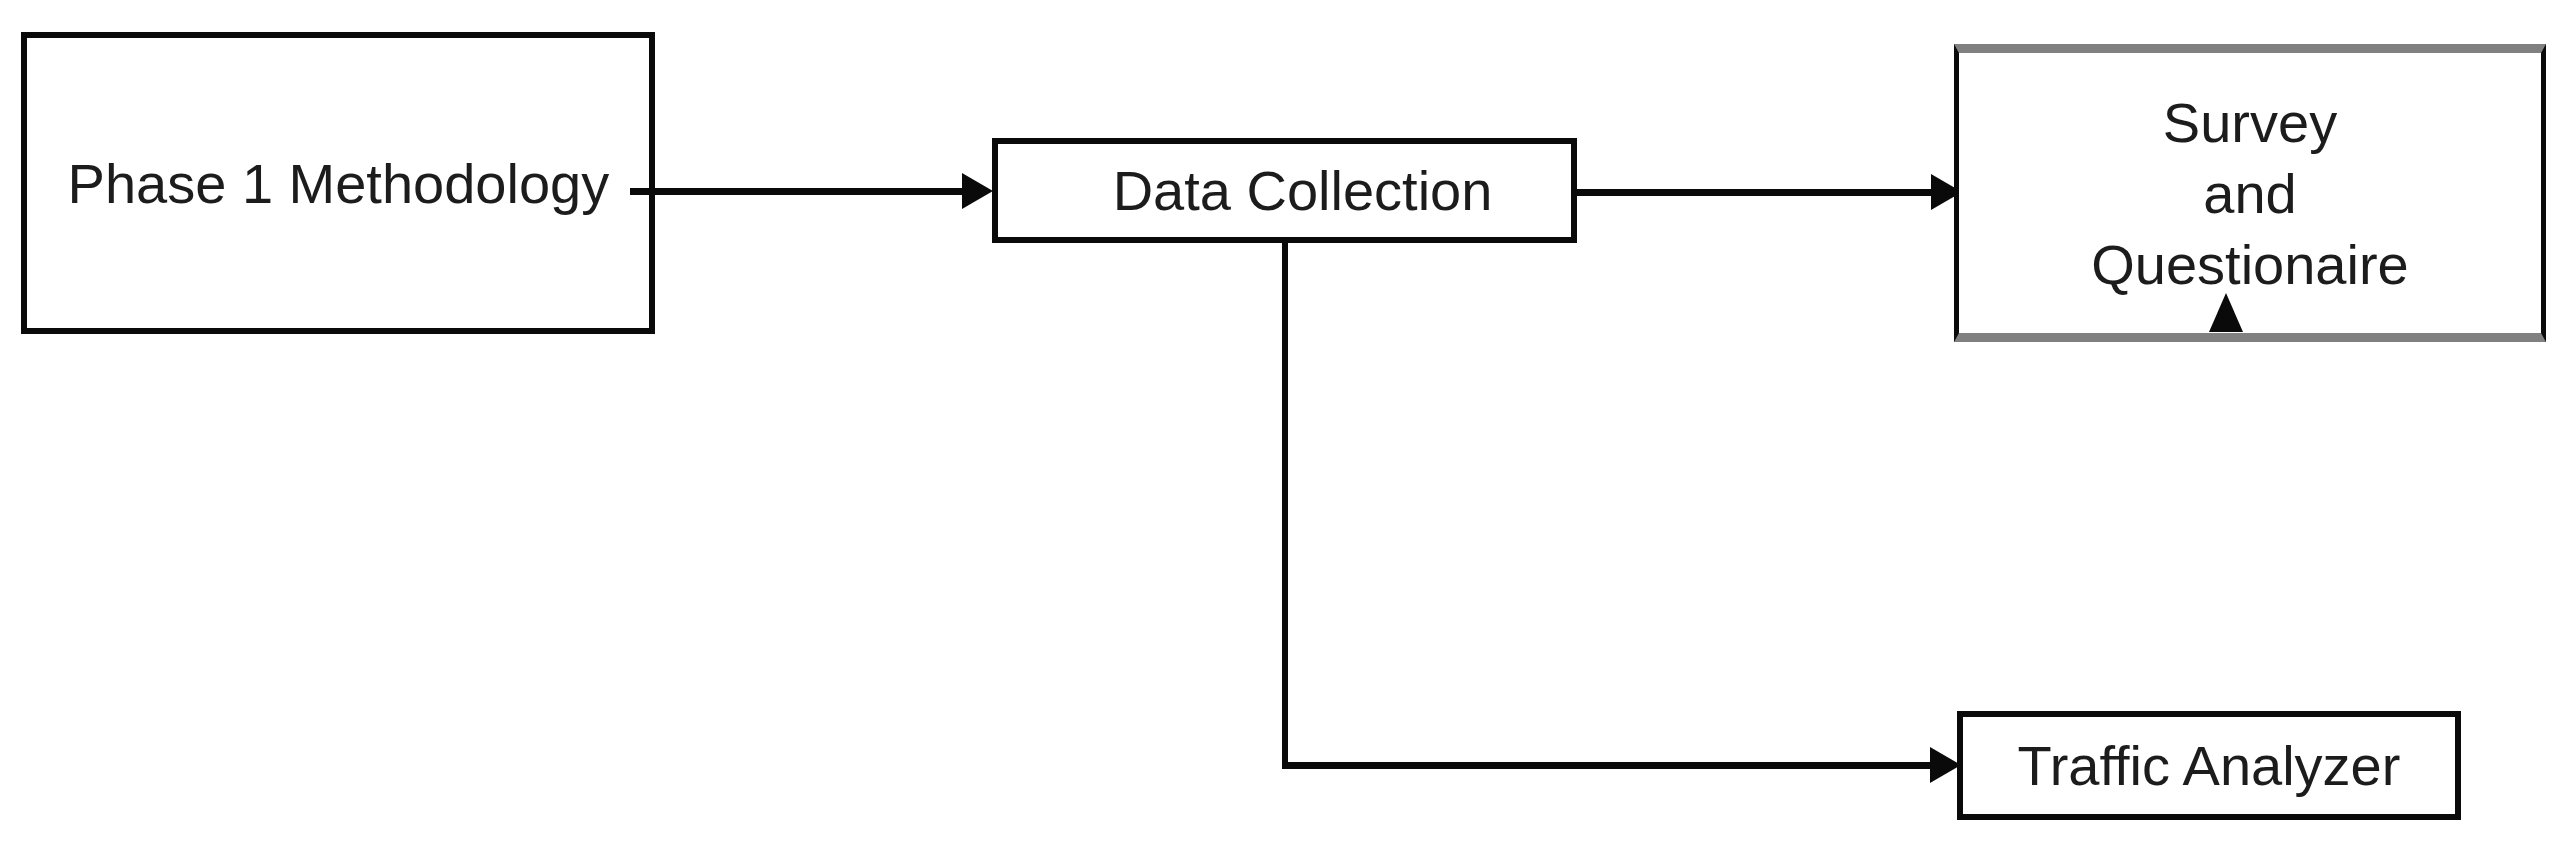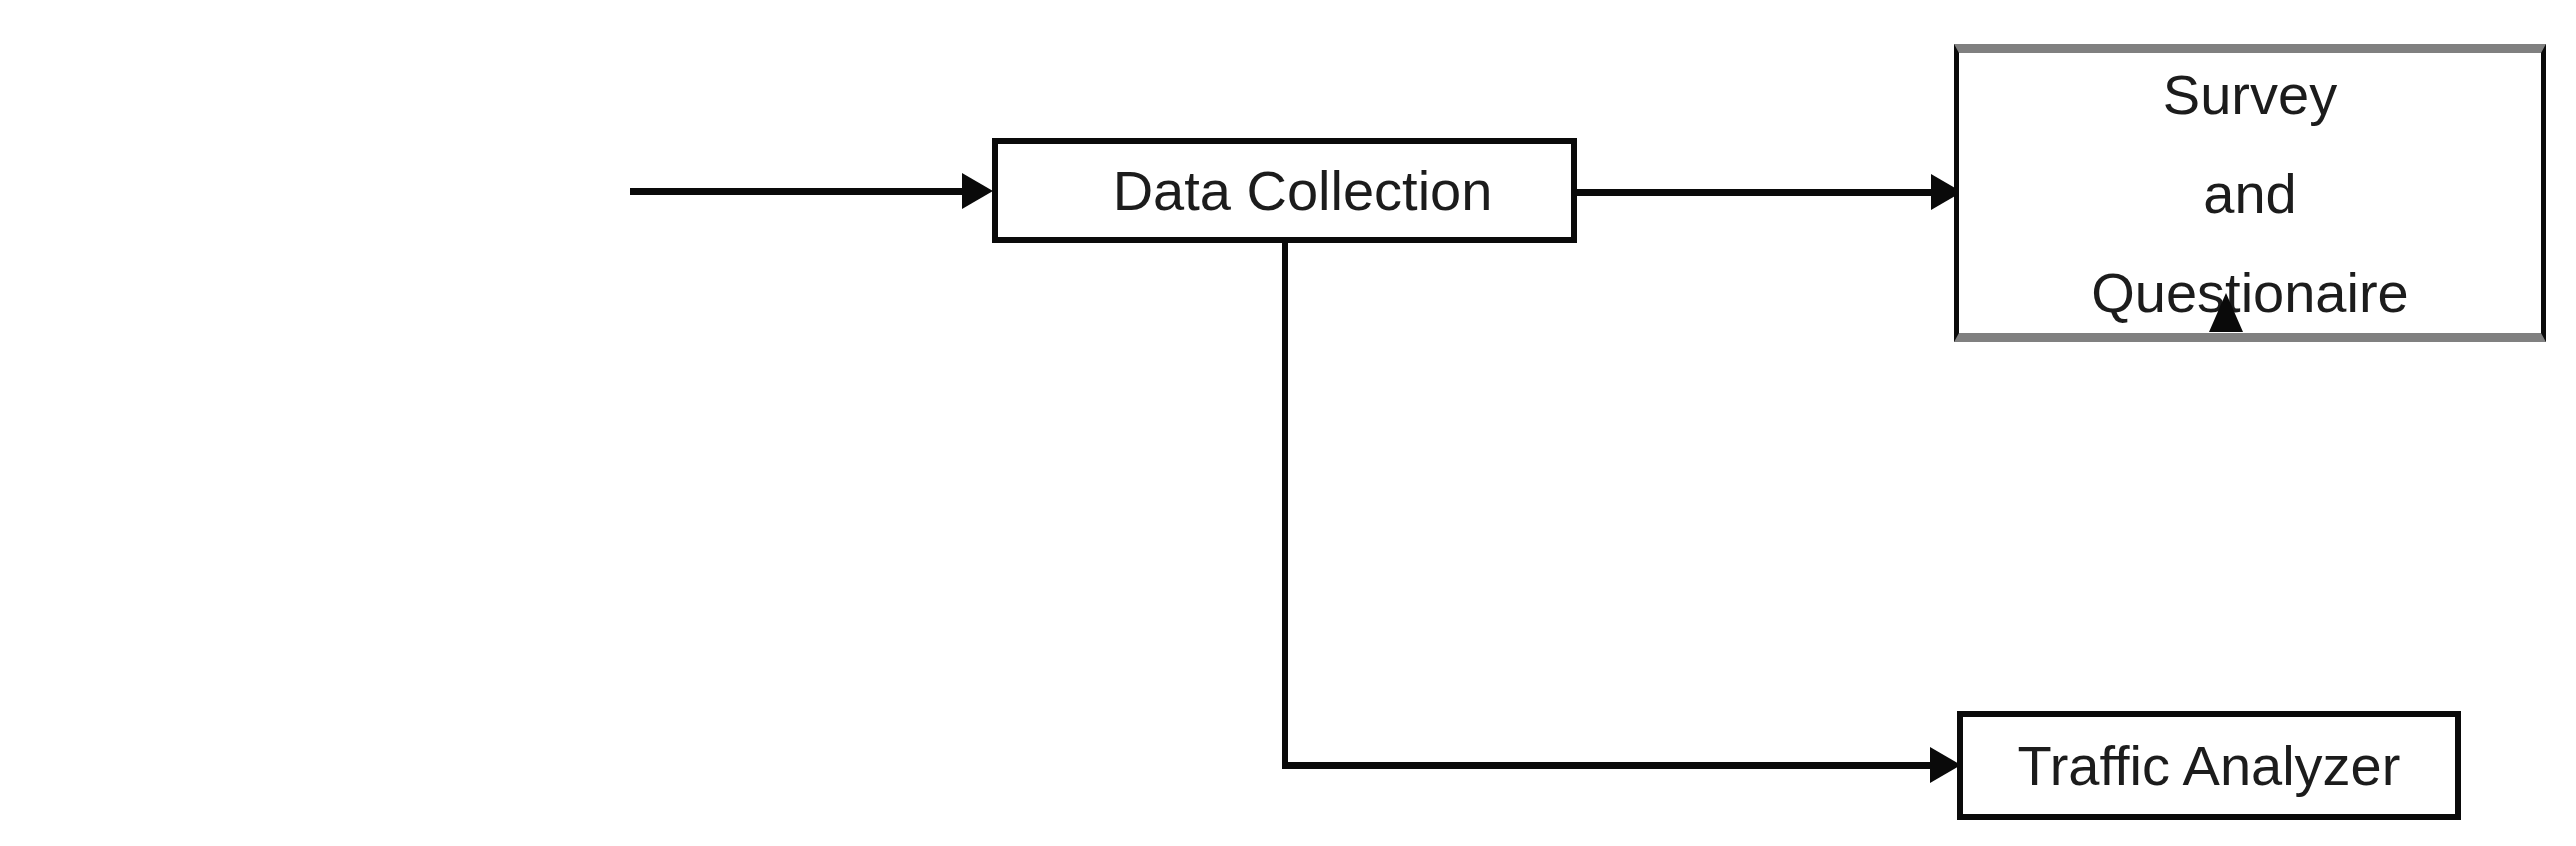--- a/index.html
+++ b/index.html
@@ -56,32 +56,35 @@
     border-right: 17px solid transparent;
     border-bottom: 39px solid #0a0a0a;
   }
   .node-label { display: block; }
 </style>
 </head>
 <body>
 
 <div id="canvas">
 
+  <div class="node black-border" id="node-phase1" style="left:21.4px; top:32px; width:634px; height:302px;">
+    <span class="node-label">Phase 1 Methodology</span>
+  </div>
 
   <div class="edge-line" style="left:630px; top:188px; width:337px; height:6.6px;"></div>
   <div class="arrowhead-right" style="left:962px; top:173px;"></div>
 
   <div class="node black-border" id="node-data-collection" style="left:992px; top:138px; width:585px; height:105px;padding-left:36px;">
     <span class="node-label">Data Collection</span>
   </div>
 
   <div class="edge-line" style="left:1577px; top:189px; width:359px; height:6.6px;"></div>
   <div class="arrowhead-right" style="left:1931px; top:174px;"></div>
 
-  <div class="node" id="node-survey" style="left:1954px; top:44px; width:592px; height:298px;gap:28px;">
+  <div class="node" id="node-survey" style="left:1954px; top:44px; width:592px; height:298px;">
     <span class="node-label">Survey</span>
     <span class="node-label">and</span>
     <span class="node-label">Questionaire</span>
   </div>
 
   <div class="arrowhead-up" style="left:2209px; top:293px;"></div>
 
   <div class="edge-line" style="left:1282px; top:243px; width:5.8px; height:525px;"></div>
   <div class="edge-line" style="left:1282px; top:762px; width:653px; height:6.6px;"></div>
   <div class="arrowhead-right" style="left:1930px; top:747px;"></div>

